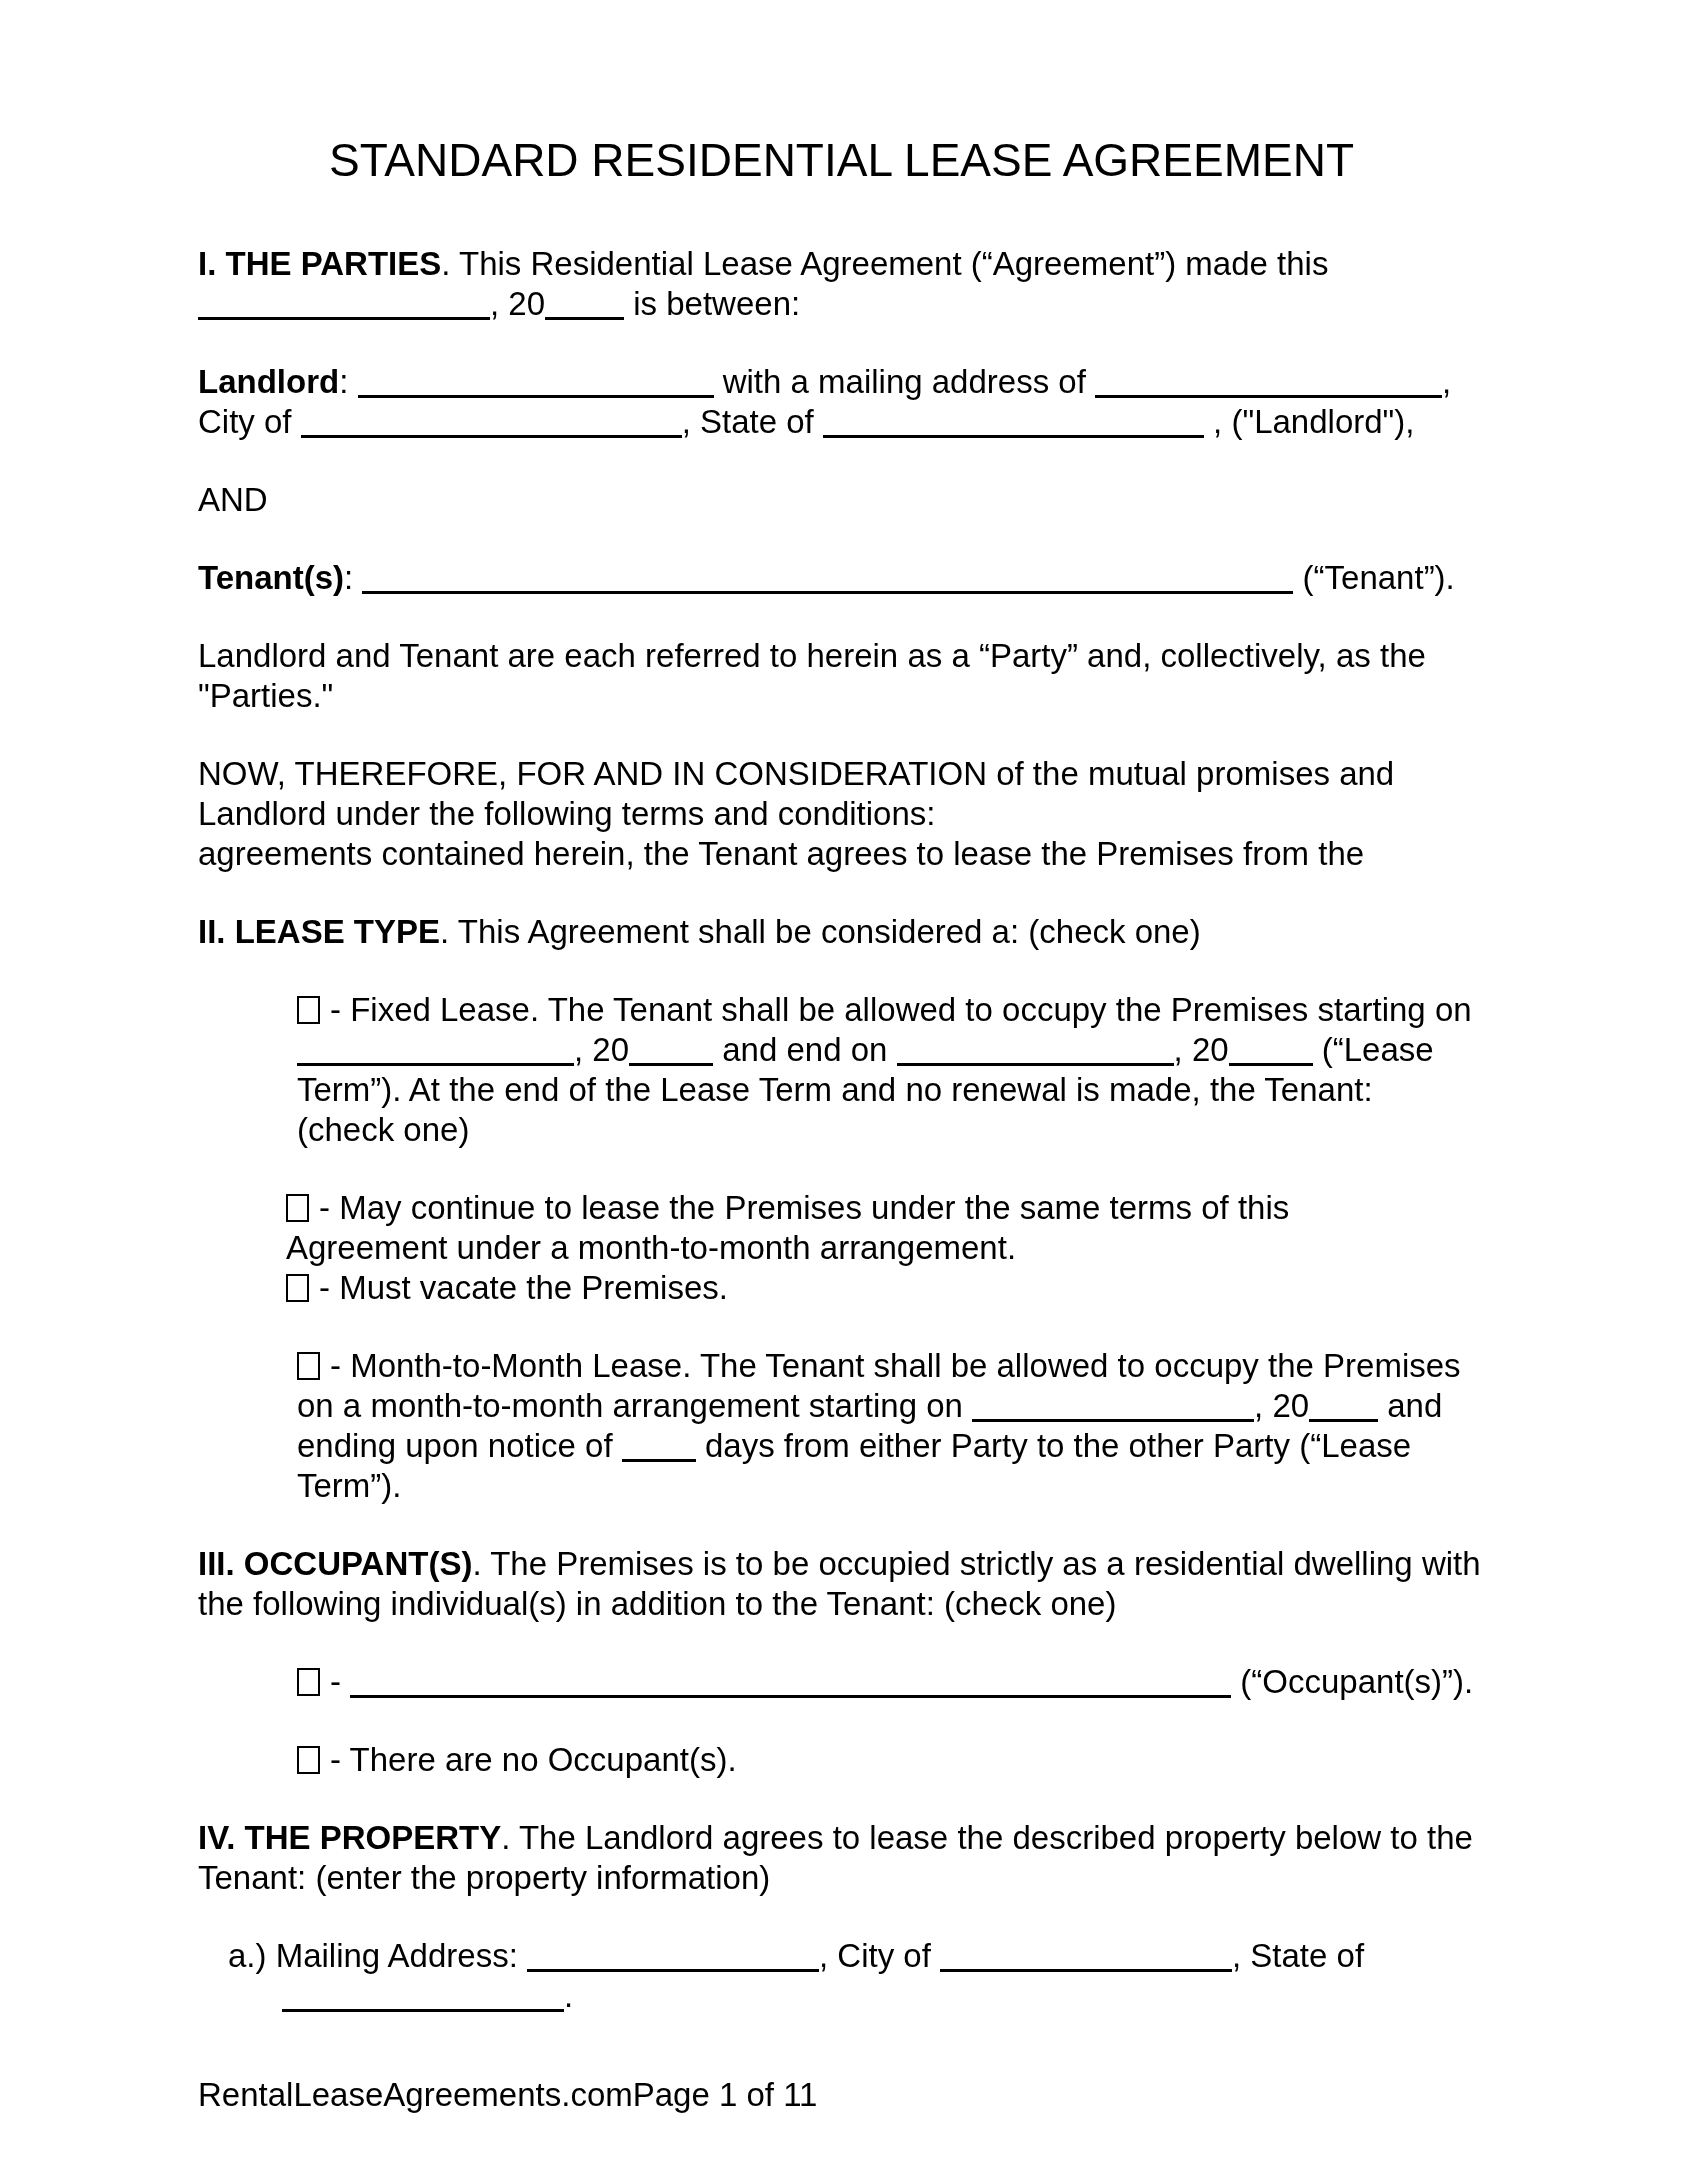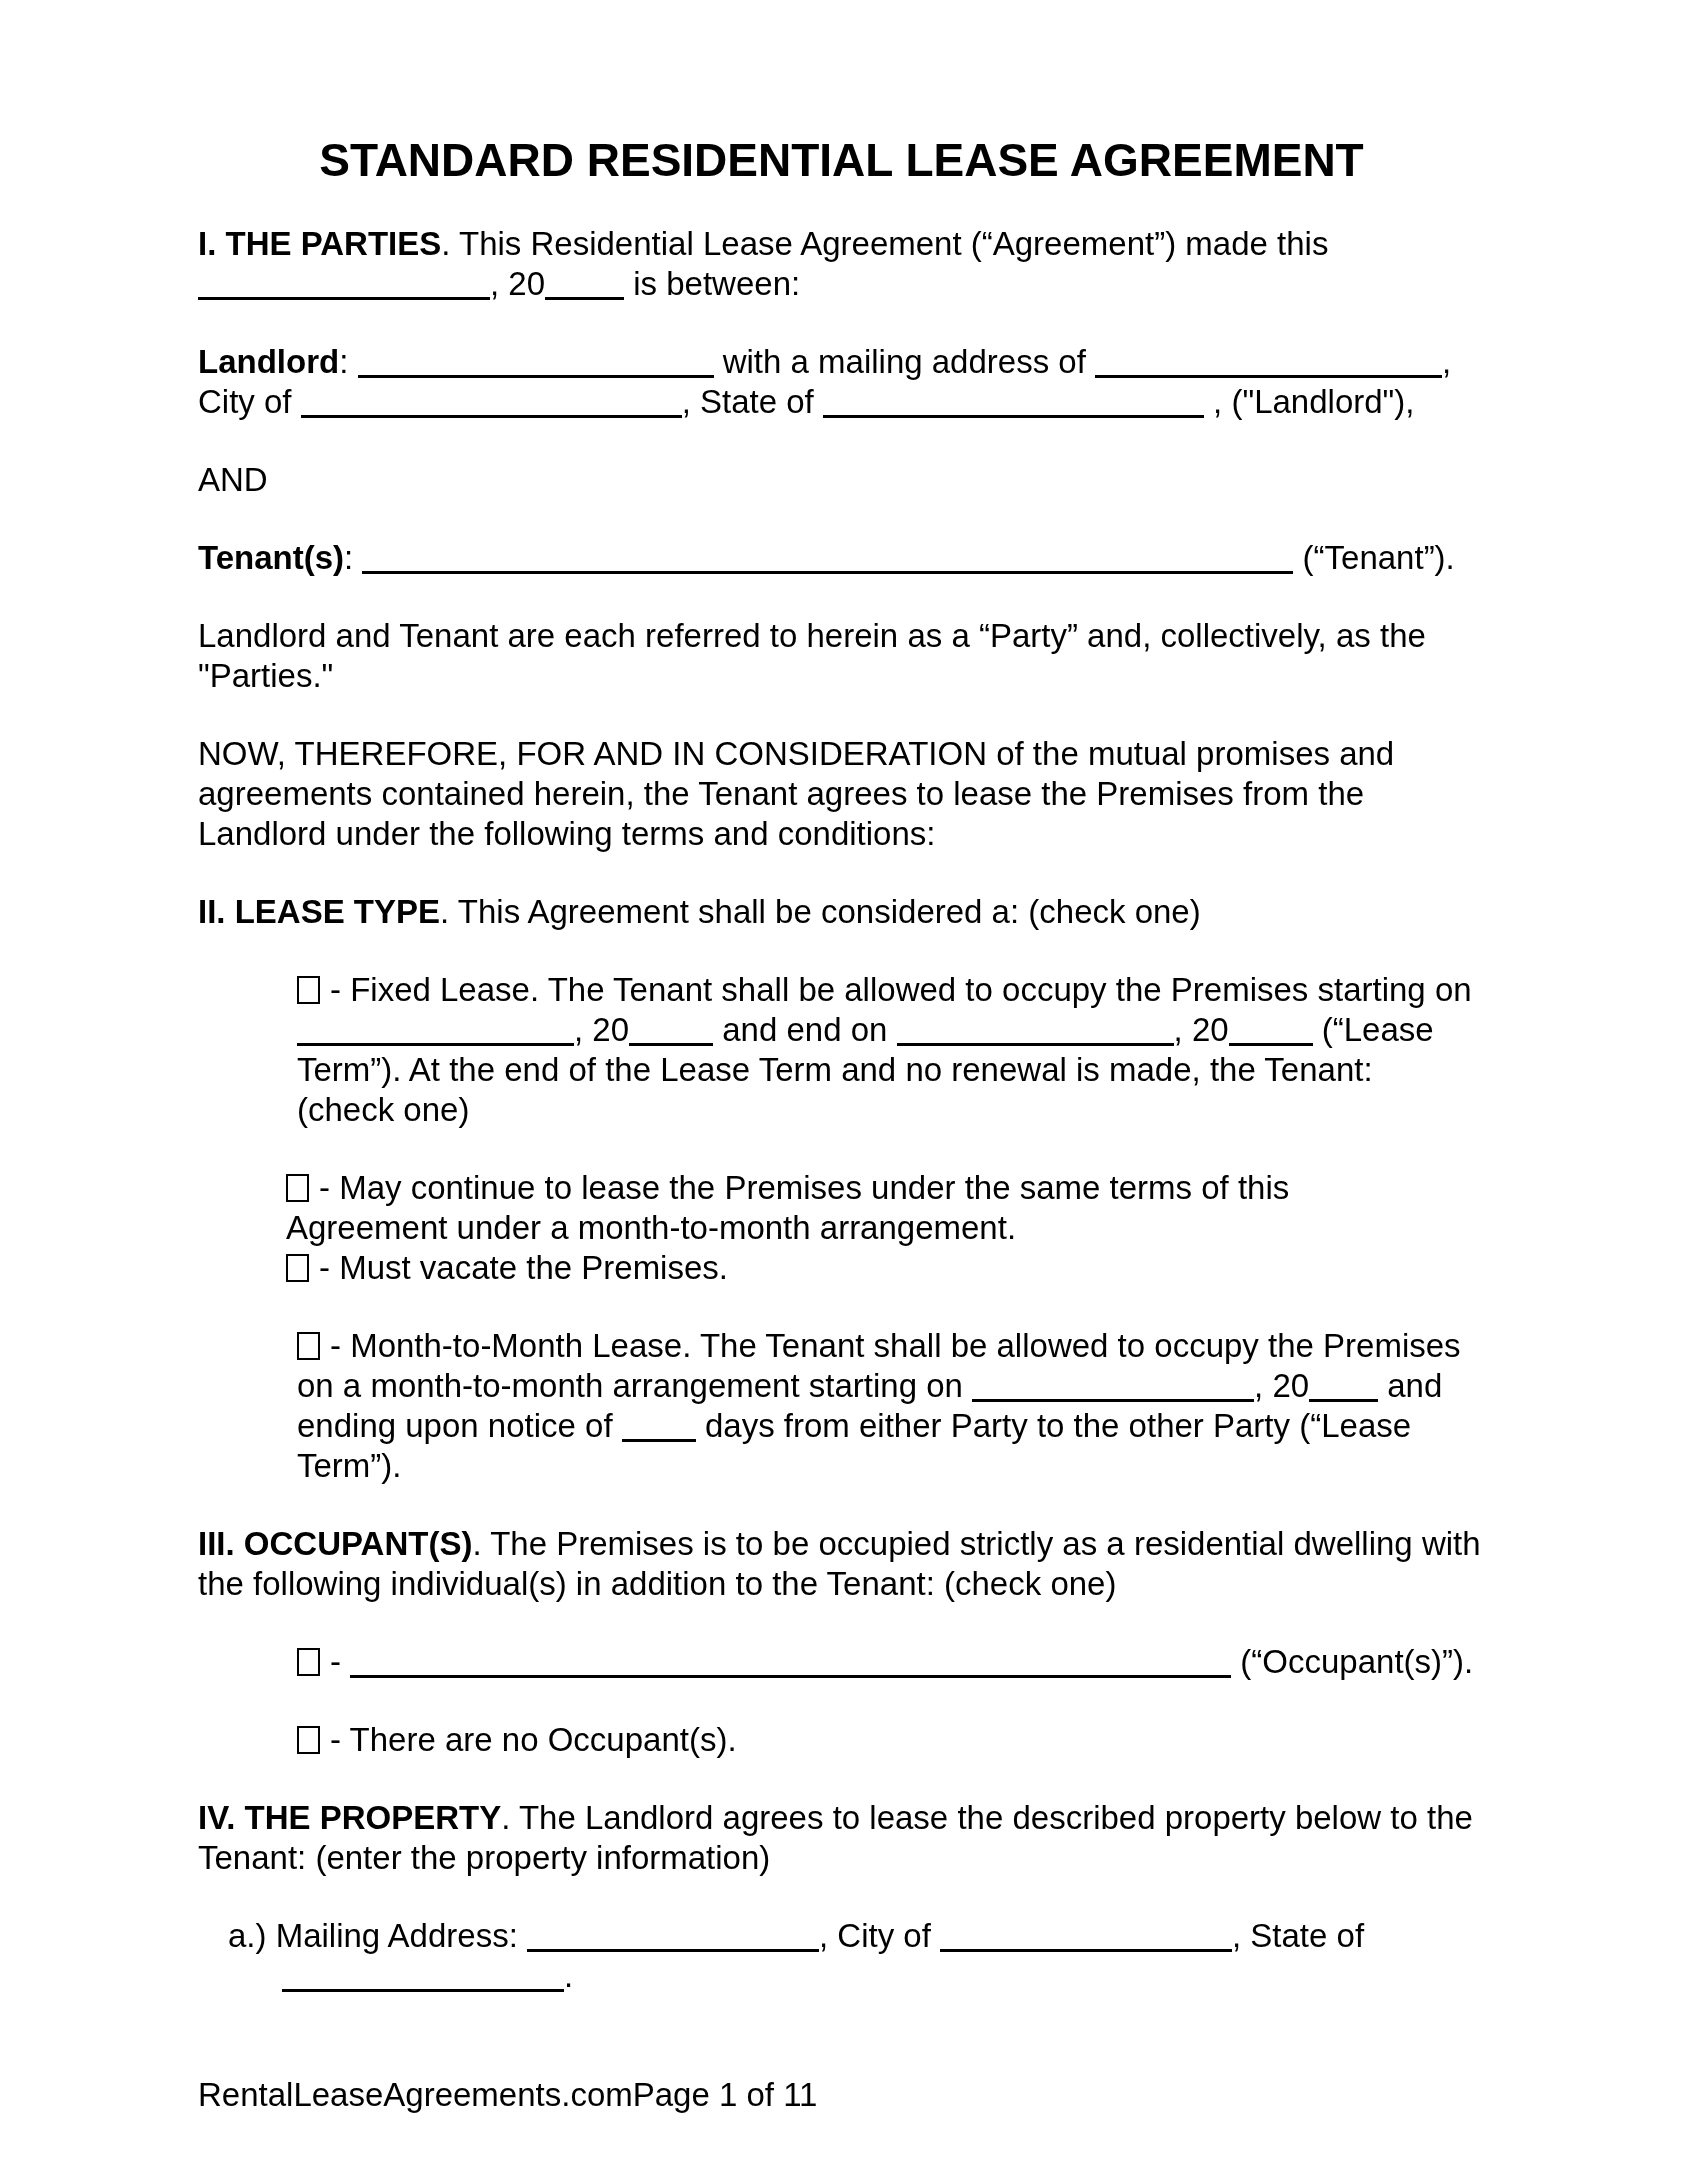--- a/index.html
+++ b/index.html
@@ -15,23 +15,23 @@
     position:absolute;
     left:198px;top:0;
     width:1287px;
     padding-top:133px;
     font-size:33px;
     line-height:40px;
   }
   h1.doc-title{
     font-size:46px;
     line-height:55px;
-    font-weight:bold;
+    font-weight:normal;
     text-align:center;
-    margin:0 0 36px 0;
+    margin:0 0 56px 0;
     white-space:nowrap;
   }
   .para{margin:0 0 38px 0;}
   .para.tight{margin-bottom:0;}
   .indent1{margin-left:99px;}
   .indent2{margin-left:88px;}
   .prop-item{margin-left:30px;}
   .prop-cont{padding-left:54px;}
   .line{white-space:nowrap;}
   .b{font-weight:bold;}
@@ -93,22 +93,22 @@
       </div>
     </div>
 
     <div class="para">
       <div class="line"><span>Landlord and Tenant are each referred to herein as a “Party” and, collectively, as the</span></div>
       <div class="line"><span>"Parties."</span></div>
     </div>
 
     <div class="para">
       <div class="line"><span>NOW, THEREFORE, FOR AND IN CONSIDERATION of the mutual promises and</span></div>
+      <div class="line"><span>Landlord under the following terms and conditions:</span></div>
       <div class="line"><span>agreements contained herein, the Tenant agrees to lease the Premises from the</span></div>
-      <div class="line"><span>Landlord under the following terms and conditions:</span></div>
     </div>
 
     <div class="para">
       <div class="line">
         <span class="b">II. LEASE TYPE</span><span>. This Agreement shall be considered a: (check one)</span>
       </div>
     </div>
 
     <div class="para indent1">
       <div class="line">

